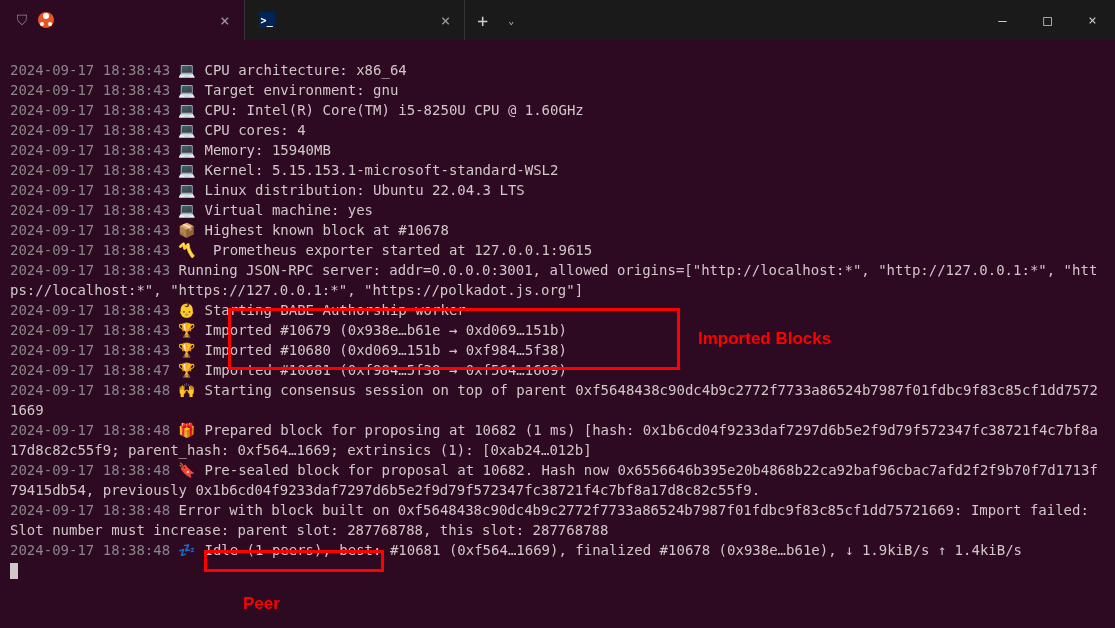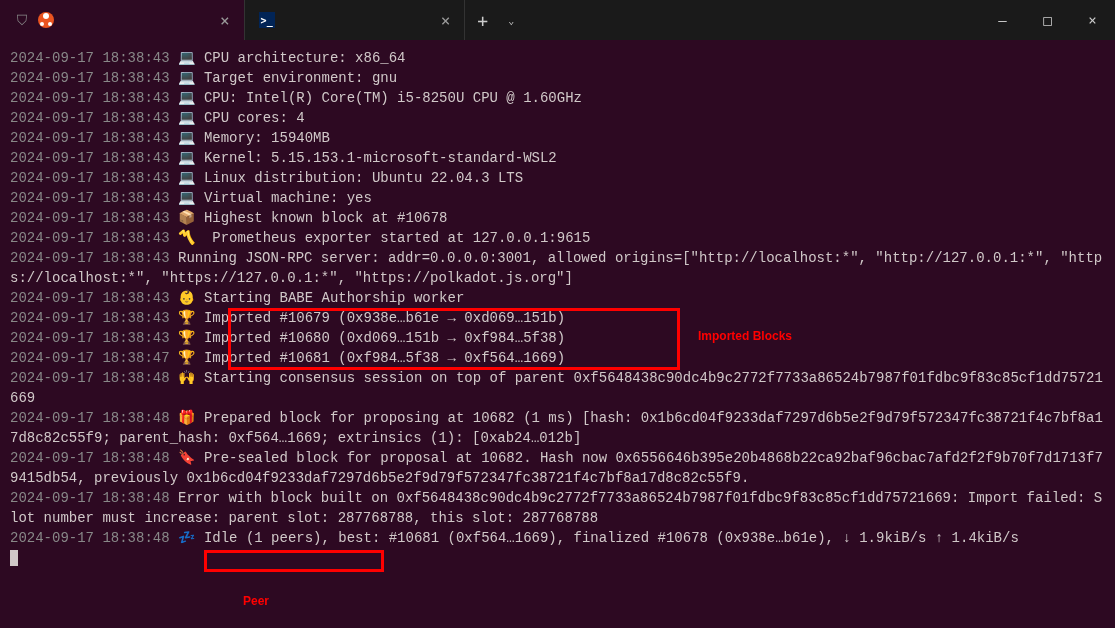--- a/index.html
+++ b/index.html
@@ -111,34 +111,33 @@
 .wc-btn {
   width: 45px;
   height: 40px;
   display: flex;
   align-items: center;
   justify-content: center;
   color: #ccc;
   cursor: pointer;
 }
 .terminal {
-  padding: 8px 10px;
+  padding: 20px 10px;
   color: #d0c8c8;
   line-height: 20px;
   white-space: pre-wrap;
   word-break: break-all;
-  font-family: Liberation Mono, monospace;
 }
 .ts { color: #888; }
 .annotation {
   position: absolute;
   color: #ff0000;
   font-weight: bold;
   font-family: Arial, sans-serif;
-  font-size: 12px;
+  font-size: 17px;
   pointer-events: none;
 }
 .redbox {
   position: absolute;
   border: 3px solid #ff0000;
   pointer-events: none;
 }
 .cursor {
   display: inline-block;
   width: 8px;

